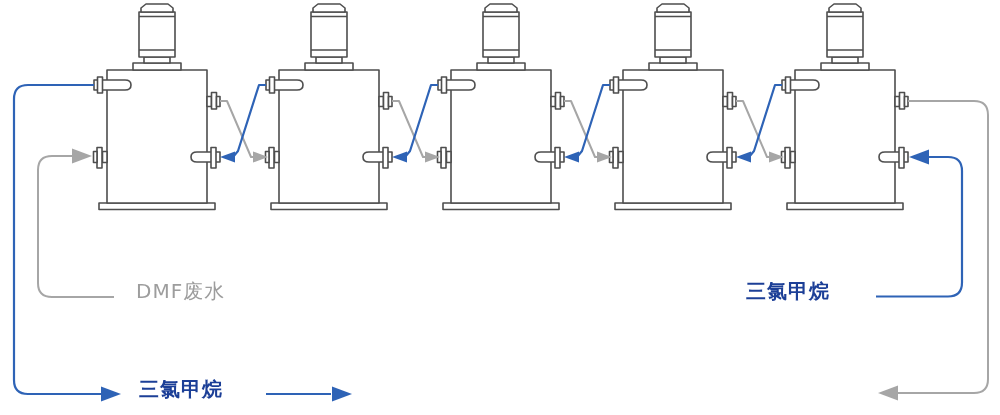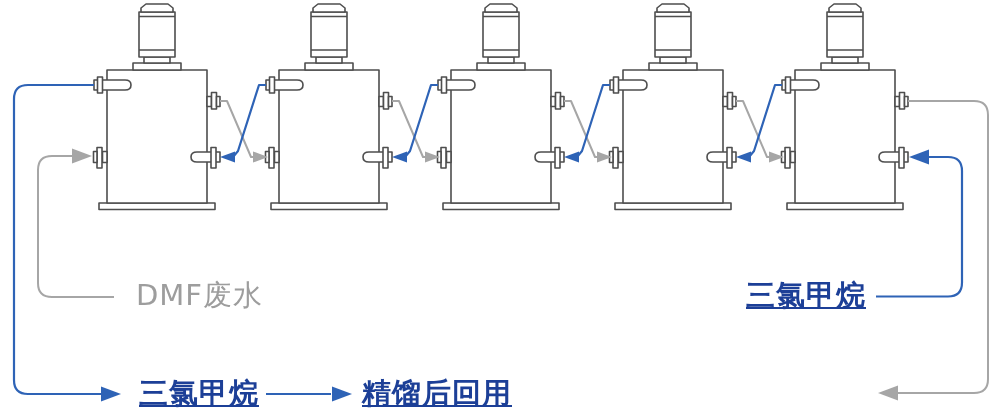--- a/index.html
+++ b/index.html
@@ -7,26 +7,26 @@
     position:relative;
     width:1000px;height:415px;
     background:var(--bg,#ffffff);
     overflow:hidden;
     font-family:"DejaVu Sans","Liberation Sans",sans-serif;
   }
   .stage svg{position:absolute;left:0;top:0;}
   .lbl{
     position:absolute;
     white-space:nowrap;
-    font-size:29px;
+    font-size:20px;
     line-height:1;
     letter-spacing:1px;
   }
   .lbl.gray{color:var(--ww-text,#9d9d9d);font-weight:400;}
-  .lbl.blue{color:var(--sol-text,#1c3f97);font-weight:700;text-decoration:underline;}
+  .lbl.blue{color:var(--sol-text,#1c3f97);font-weight:700;}
   .eq{fill:#ffffff;stroke:var(--eq,#4e4e4e);stroke-width:1.6;stroke-linejoin:round;}
   .eqline{stroke:var(--eq,#4e4e4e);stroke-width:1.4;fill:none;}
   .flow-blue{stroke:var(--sol,#2e63b6);stroke-width:2.2;fill:none;stroke-linejoin:round;}
   .flow-gray{stroke:var(--ww,#a6a6a6);stroke-width:2;fill:none;stroke-linejoin:round;}
   .arr-blue{fill:var(--sol,#2e63b6);stroke:none;}
   .arr-gray{fill:var(--ww,#a6a6a6);stroke:none;}
 </style>
 </head>
 <body>
 
@@ -207,17 +207,16 @@
       <path d="M 876 296.5 H 948 Q 962 296.5 962 282.5 V 171 Q 962 157 948 157 H 929" class="flow-blue"></path>
       <polygon points="909,157 929,149.5 929,164.5" class="arr-blue"></polygon>
       <path d="M 908 101 H 974 Q 988 101 988 115 V 379 Q 988 393 974 393 H 898" class="flow-gray"></path>
       <polygon points="878,393 898,385.5 898,400.5" class="arr-gray"></polygon>
     </svg>
 
   <div class="lbl gray" style="left:136px;top:281px">DMF废水</div>
 
   <div class="lbl blue" style="left:139px;top:379px">三氯甲烷</div>
 
-  <div class="lbl blue" style="left:362px;top:379px">精馏后回用</div>
 
 
   <div class="lbl blue" style="left:746px;top:281px">三氯甲烷</div>
 </div>
 
 </body></html>

